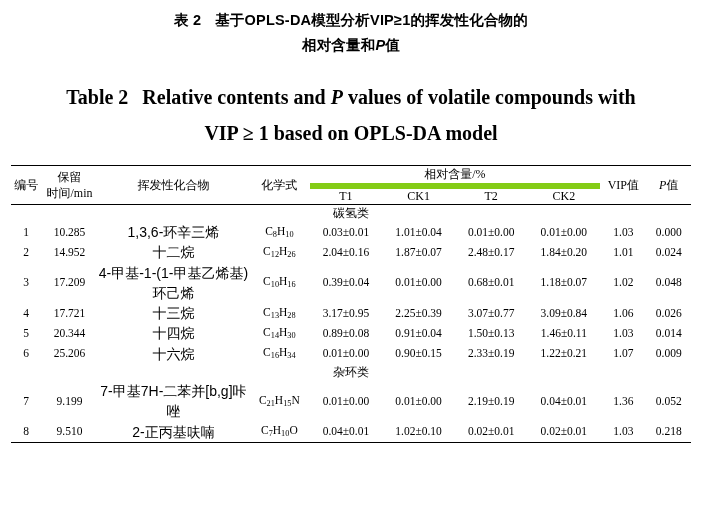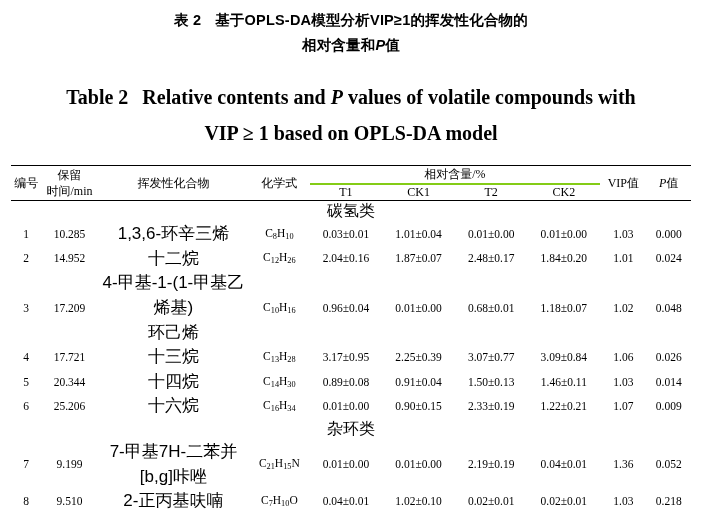--- a/index.html
+++ b/index.html
@@ -81,39 +81,39 @@
     font-size: 12px;
     padding: 3px 2px;
     line-height: 1.35;
   }
   .hdr-sub td {
     text-align: center;
     font-size: 12px;
     padding: 2px 2px 4px 2px;
   }
   .grp-span {
-    border-bottom: 2px solid #84cc16;
+    border-bottom: 6px solid #84cc16;
     padding-bottom: 1px !important;
   }
   .section-row td {
     text-align: center;
     font-family: Liberation Serif, serif;
     font-weight: bold;
-    font-size: 16px;
+    font-size: 12px;
     padding: 4px 0 3px 0;
   }
   .data-row td {
     text-align: center;
     padding: 3px 2px;
     font-size: 11.5px;
     line-height: 1.3;
   }
   .data-row td.cname {
     font-family: "Liberation Sans", sans-serif;
-    font-size: 17px;
+    font-size: 14px;
     line-height: 1.45;
   }
   .data-row td.formula {
     font-family: "Liberation Serif", serif;
     font-size: 11.5px;
   }
   sub {
     font-size: 72%;
     vertical-align: -0.25em;
   }
@@ -221,21 +221,21 @@
           <td>0.024</td>
         </tr>
         <tr class="data-row">
           <td>3</td>
           <td>17.209</td>
           <td class="cname">
             <div>4-甲基-1-(1-甲基乙烯基)</div>
             <div>环己烯</div>
           </td>
           <td class="formula"><span>C</span><sub>10</sub><span>H</span><sub>16</sub></td>
-          <td>0.96±0.04</td>
+          <td>0.39±0.04</td>
           <td>0.01±0.00</td>
           <td>0.68±0.01</td>
           <td>1.18±0.07</td>
           <td>1.02</td>
           <td>0.048</td>
         </tr>
         <tr class="data-row">
           <td>4</td>
           <td>17.721</td>
           <td class="cname">

